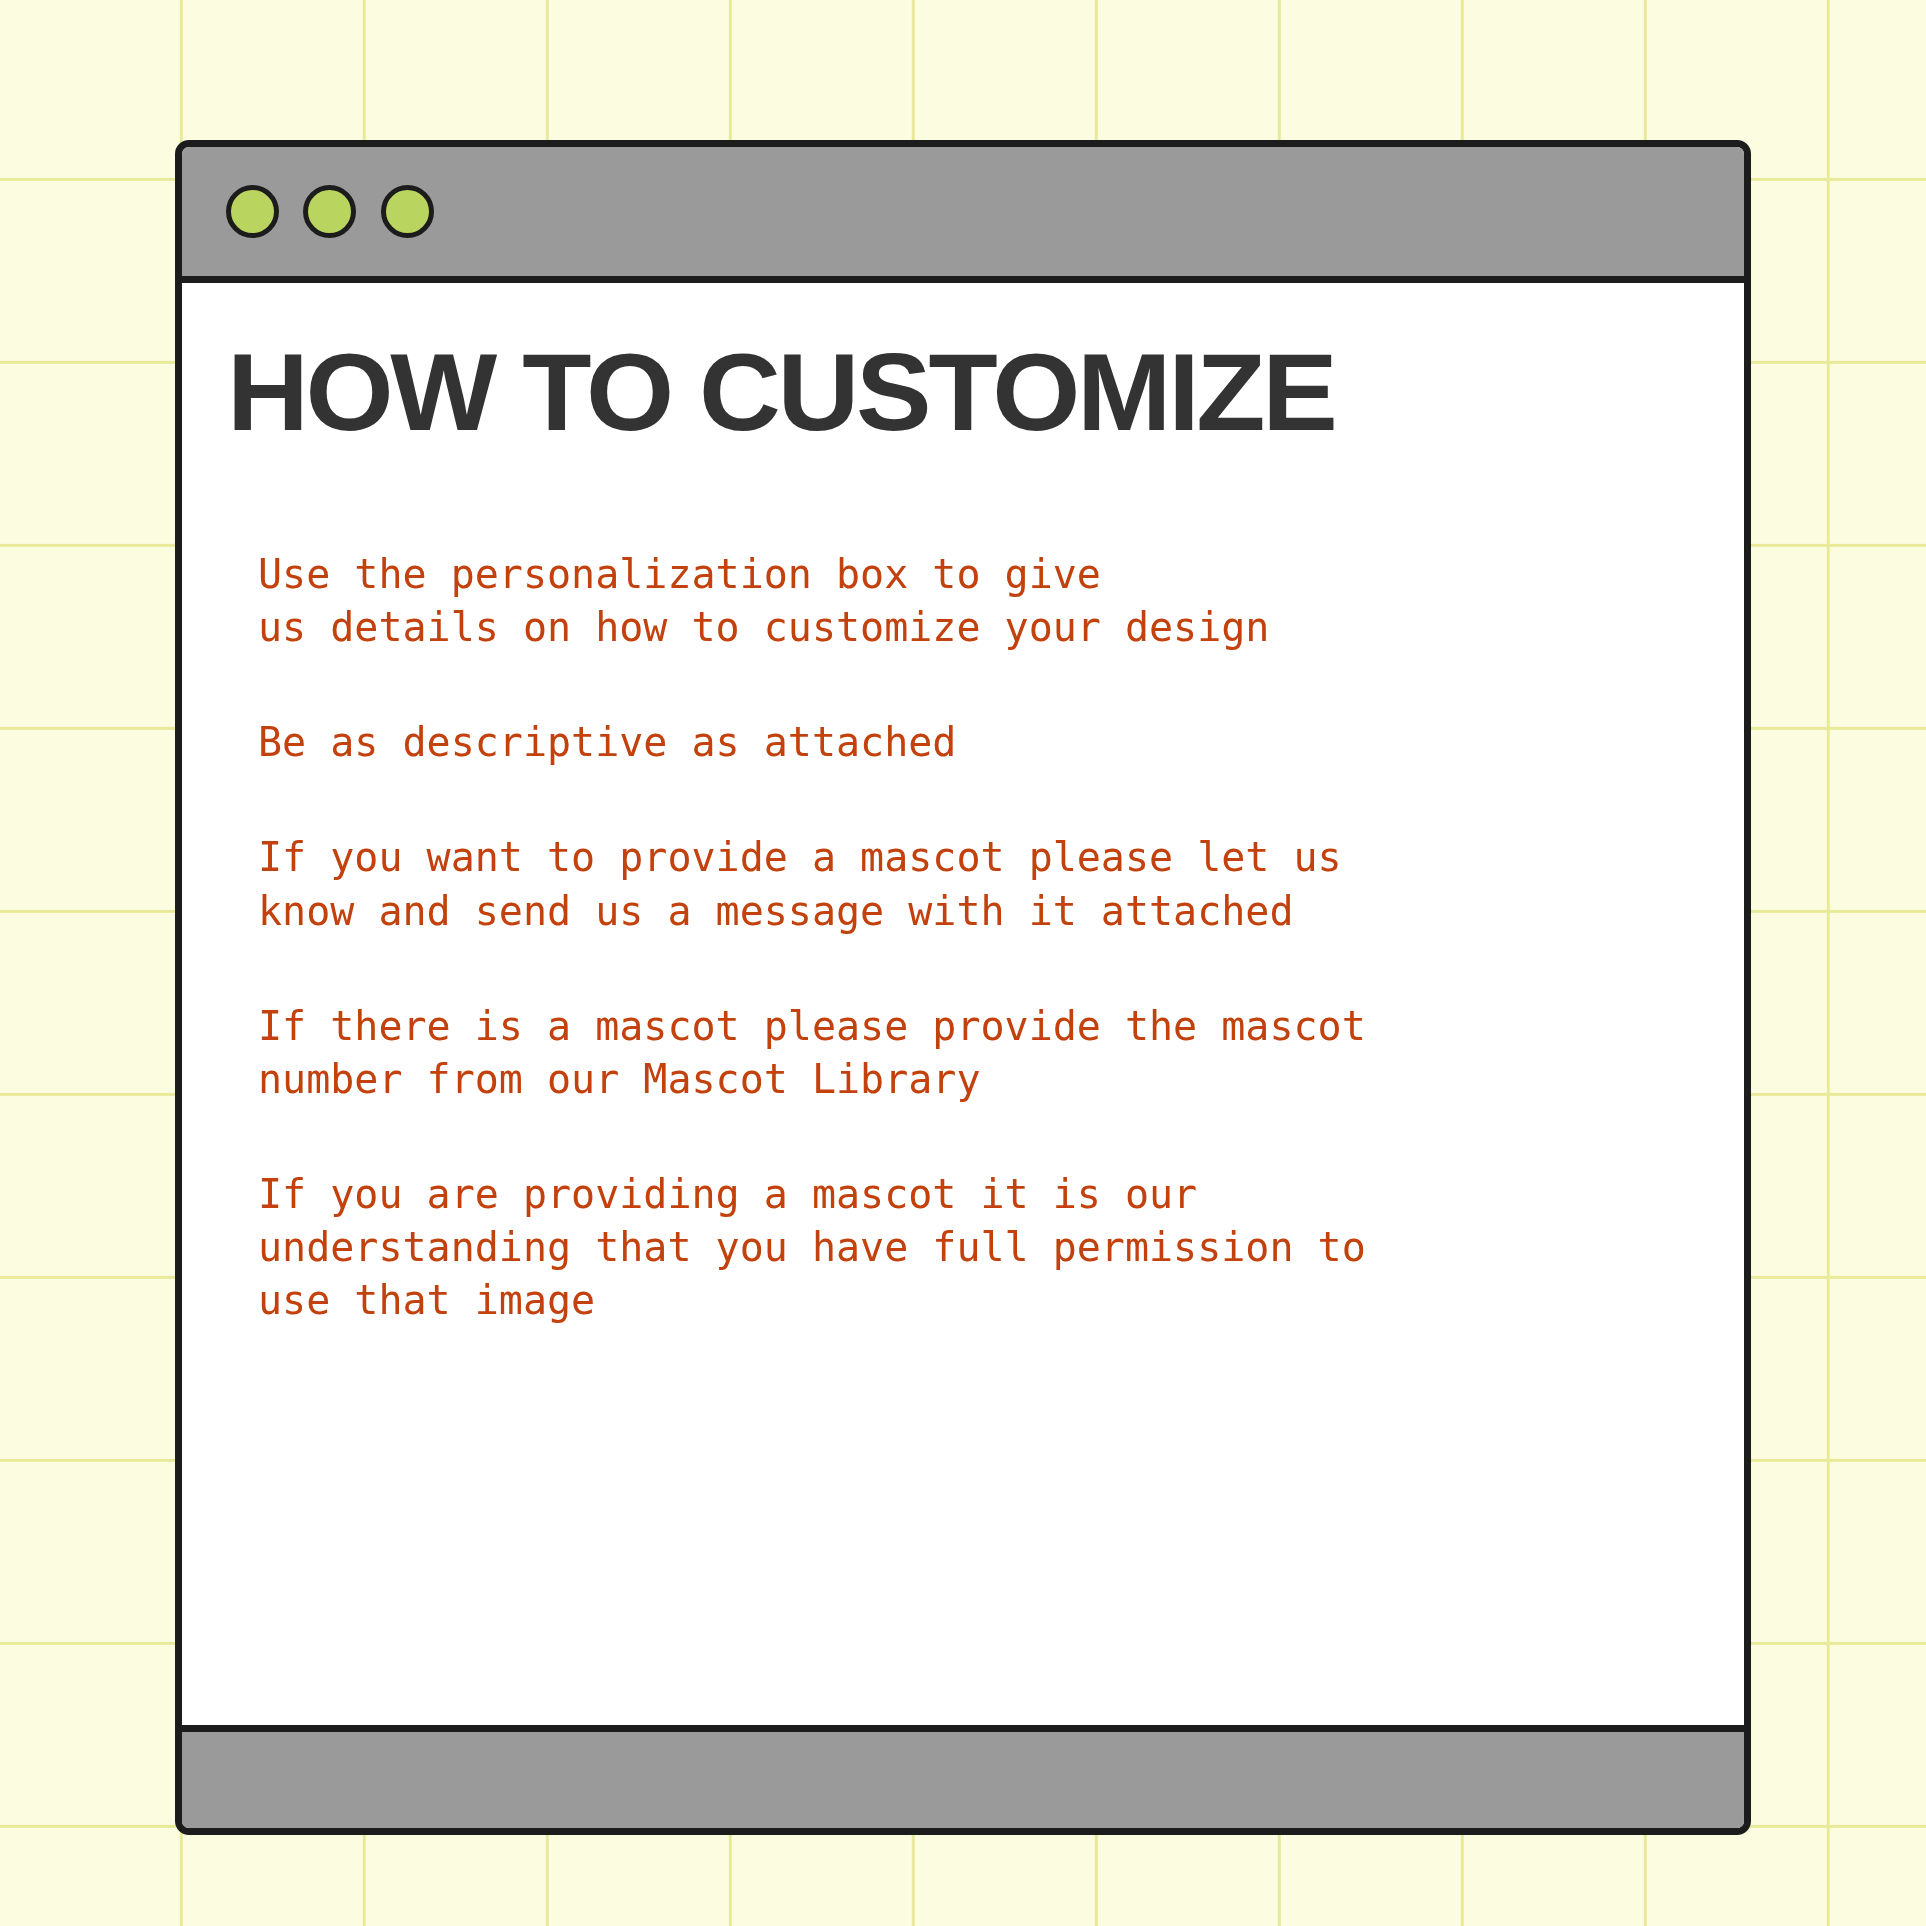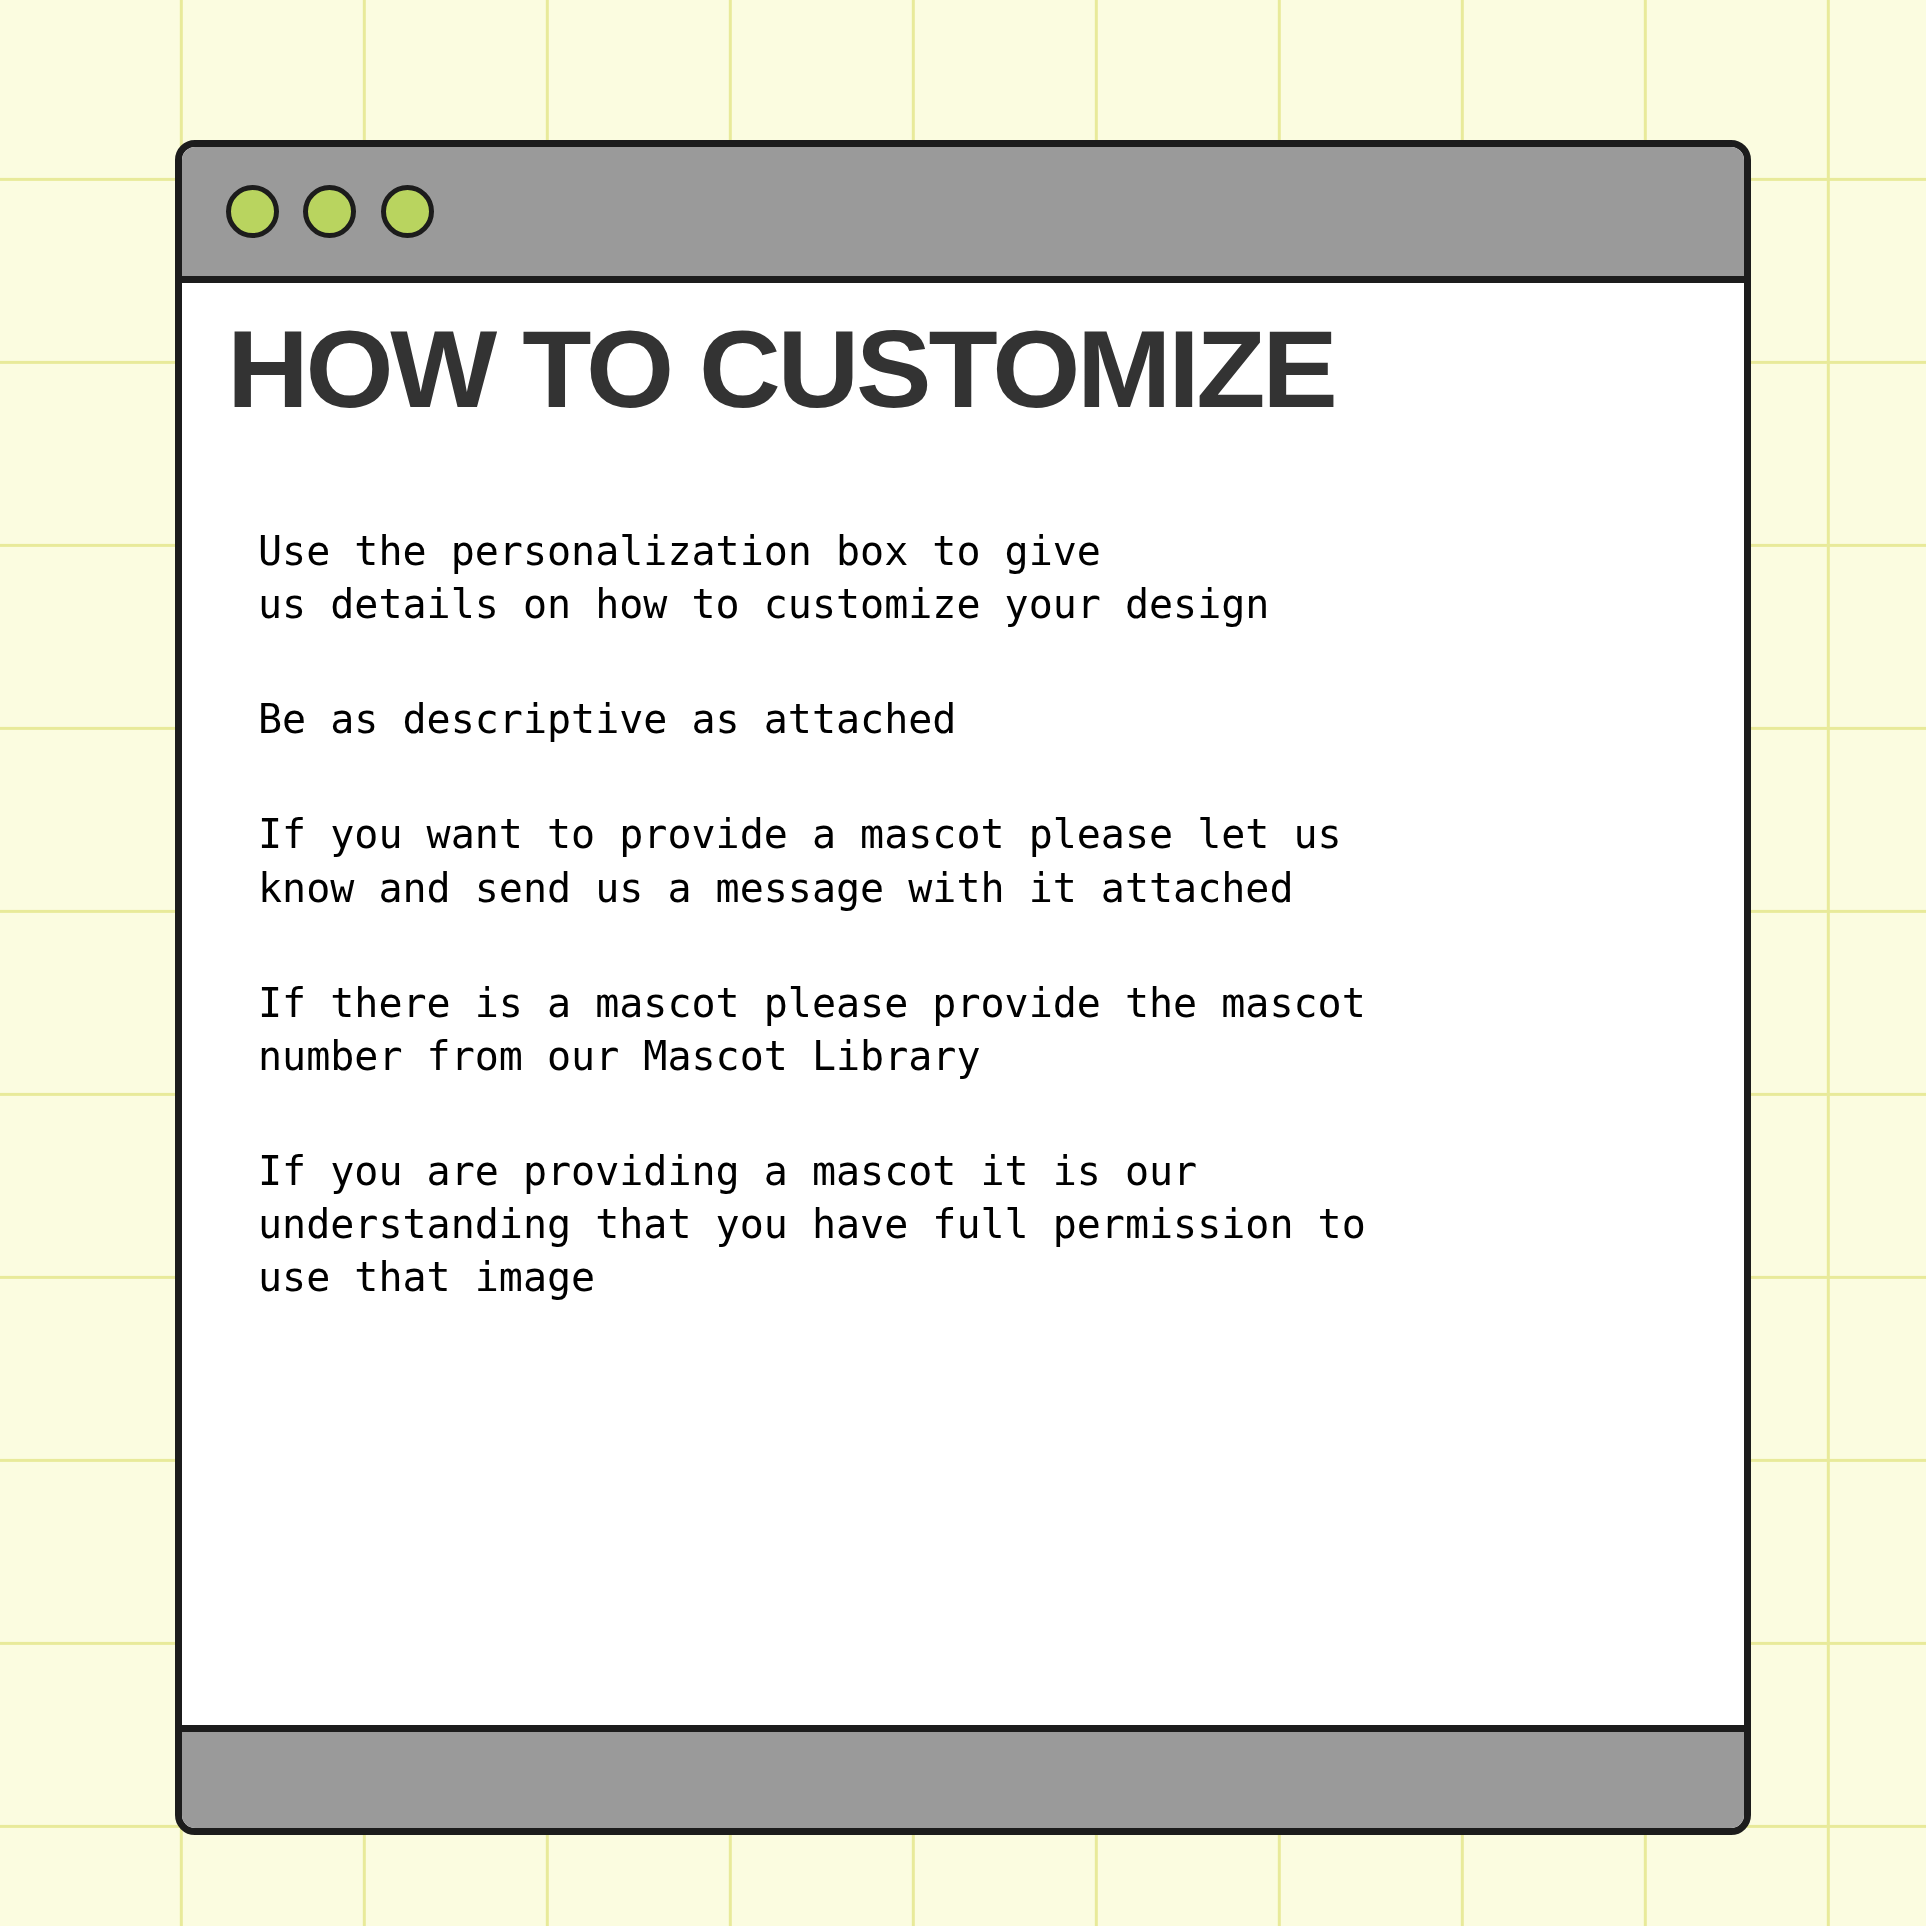--- a/index.html
+++ b/index.html
@@ -29,25 +29,26 @@
 
   
   #window {
     position: absolute;
     left: 175px;
     top: 140px;
     width: 1576px;
     height: 1695px;
     background: #ffffff;
     border: 7px solid #1c1c1c;
-    border-radius: 20px;
+    border-radius: 14px;
     box-sizing: border-box;
     display: flex;
     flex-direction: column;
     overflow: hidden;
+    gap: 23px;
   }
 
   #titlebar {
     height: 136px;
     background: #9a9a9a;
     border-bottom: 7px solid #1c1c1c;
     display: flex;
     align-items: center;
     padding-left: 44px;
     box-sizing: border-box;
@@ -86,21 +87,21 @@
 
   #body-list {
     margin-top: 96px;
     padding-left: 31px;
   }
 
   .para {
     font-family: "DejaVu Sans Mono", "Liberation Mono", monospace;
     font-size: 40px;
     line-height: 1.33;
-    color: #000000;
+    color: #c2410c;
     letter-spacing: 0px;
     margin-bottom: 62px;
     white-space: pre-wrap;
   }
   .para:last-child { margin-bottom: 3px; }
 
   #footerbar {
     height: 96px;
     background: #9a9a9a;
     border-top: 7px solid #1c1c1c;

